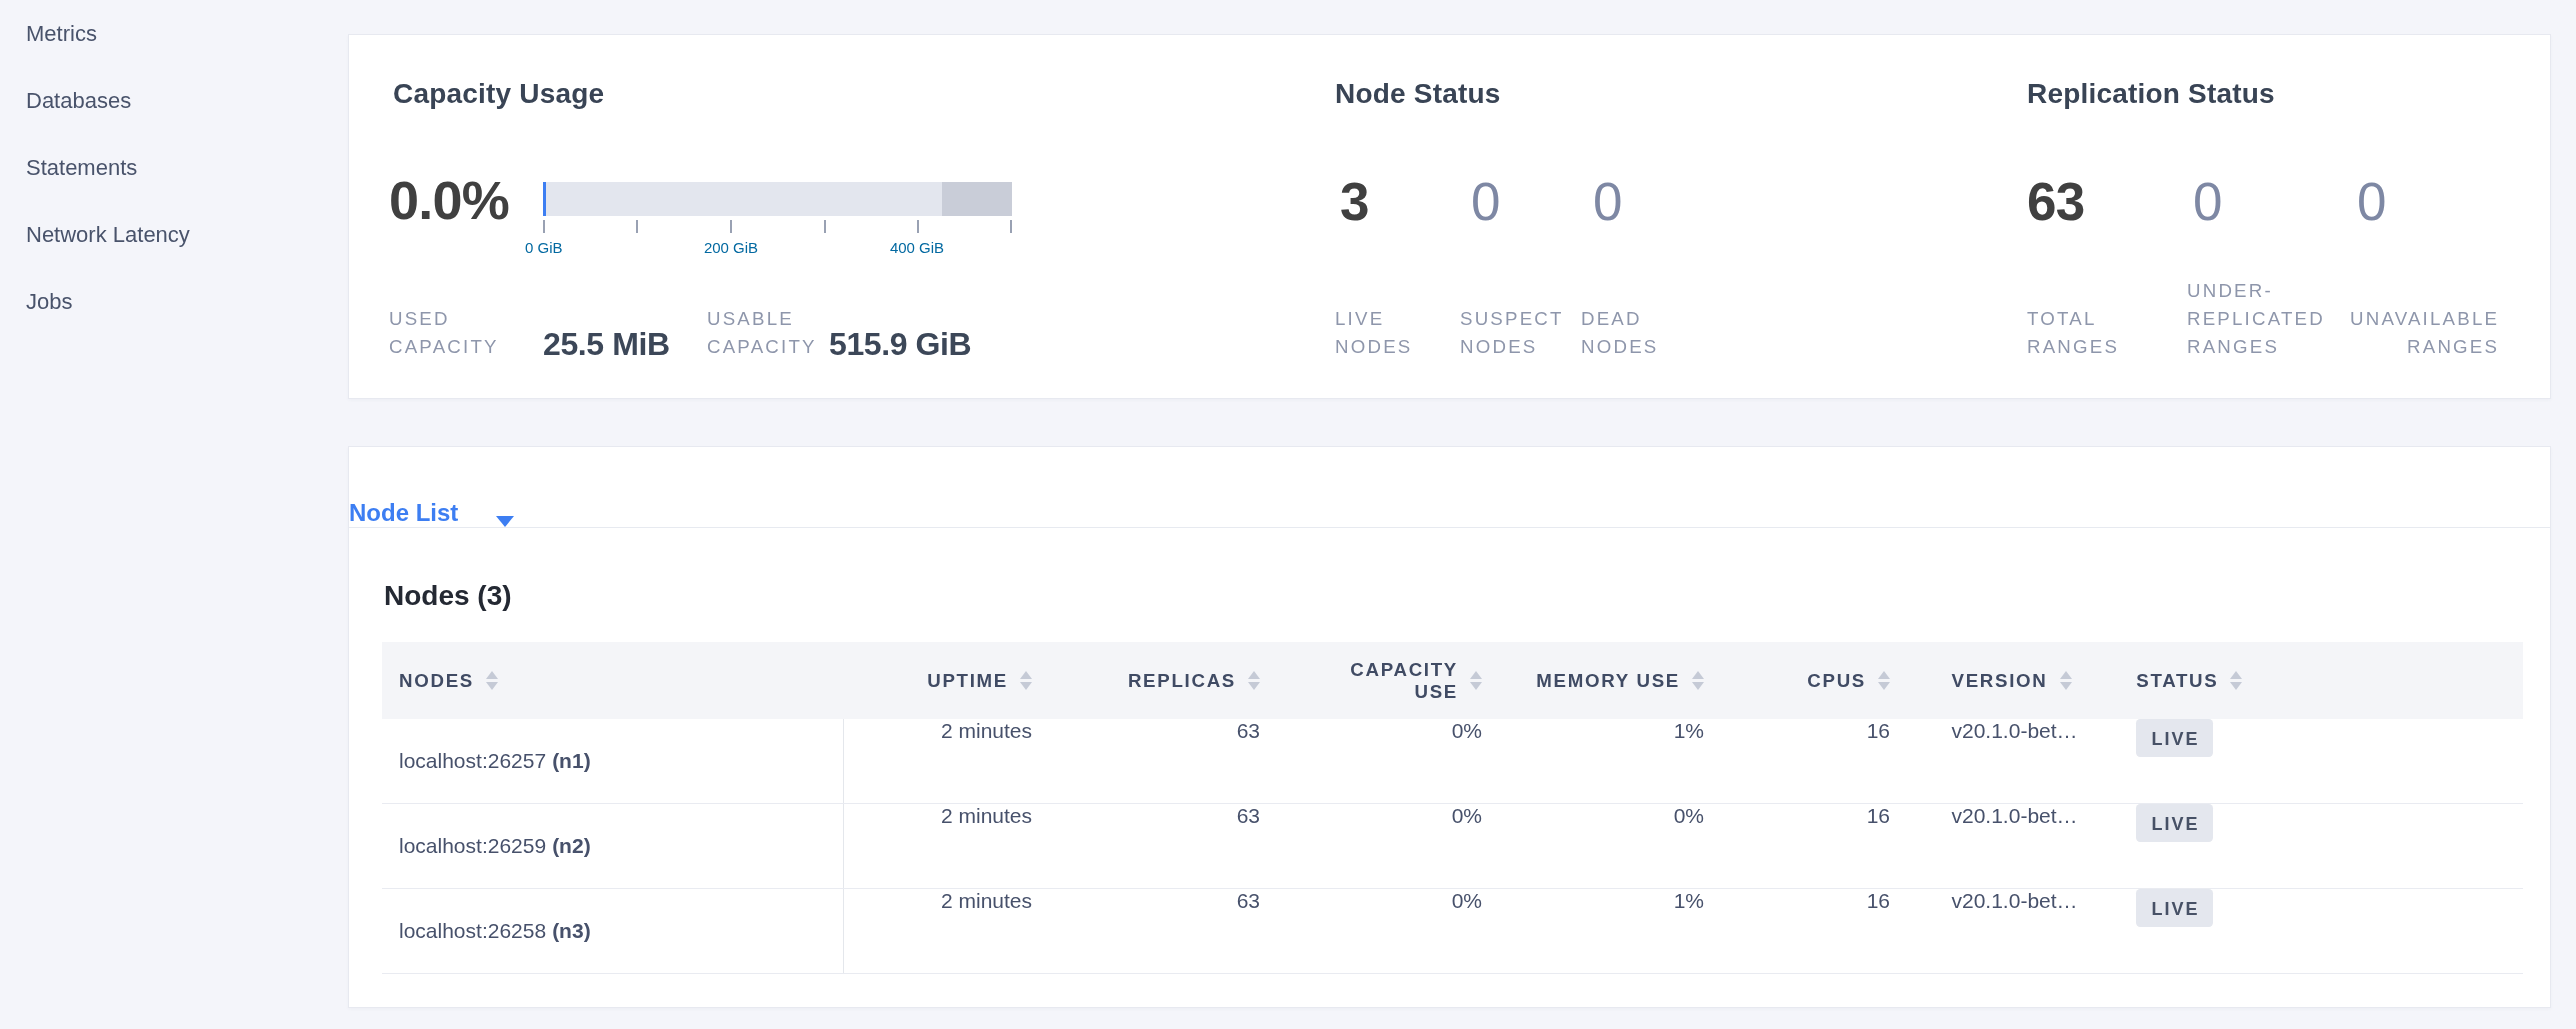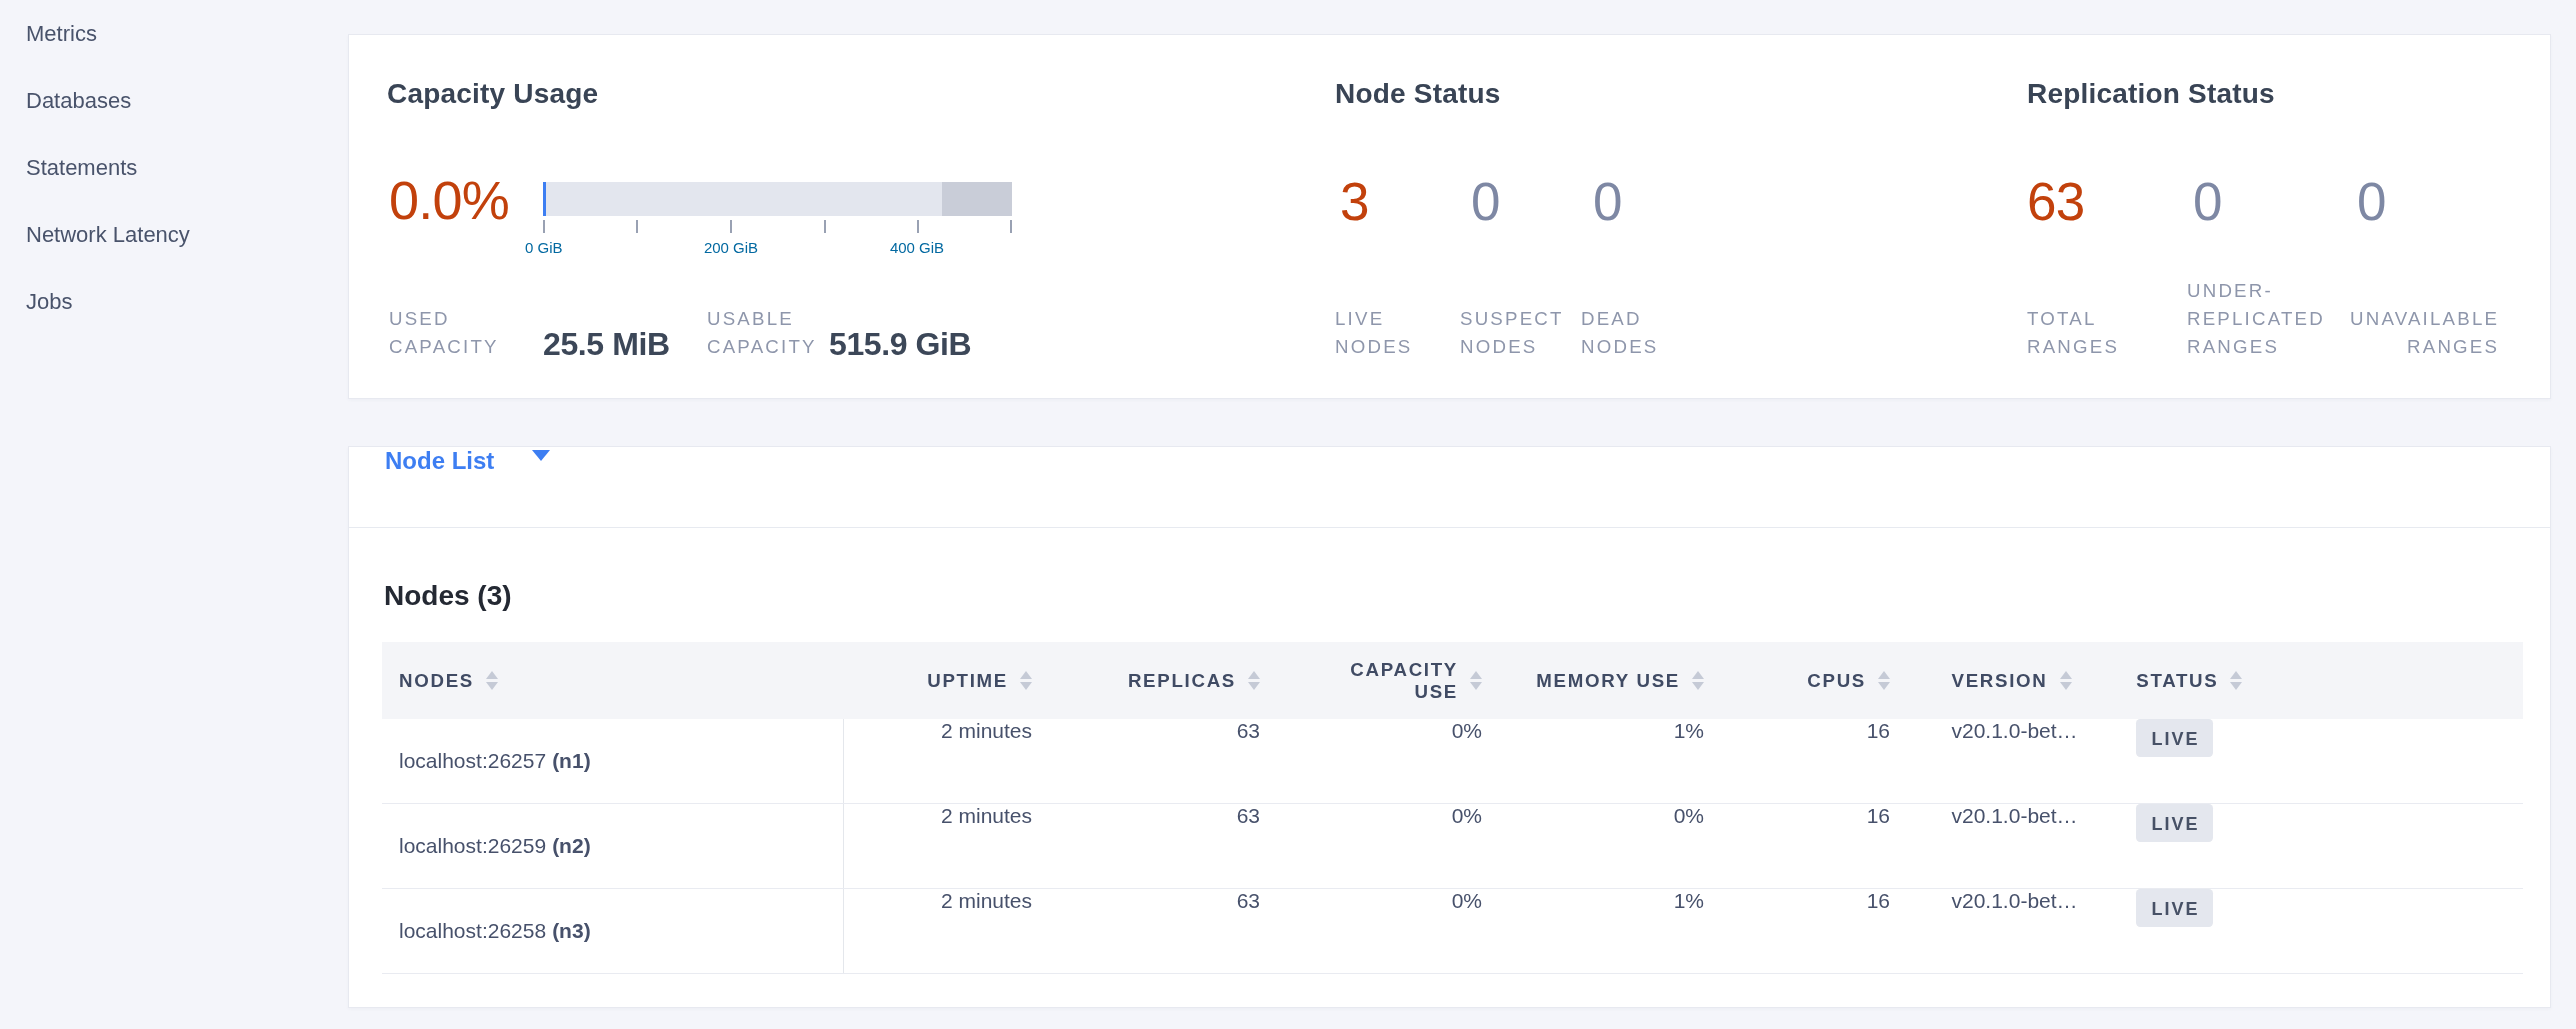--- a/index.html
+++ b/index.html
@@ -29,21 +29,21 @@
   }
   .card-summary { top:34px; height:365px; }
   .card-nodes { top:446px; height:562px; }
 
   .section-title {
     position:absolute; top:42px; font-size:28px; line-height:34px;
     font-weight:700; color:#394455; letter-spacing:0.2px;
   }
   .big-num {
     position:absolute; top:134px; font-size:53px; line-height:66px;
-    font-weight:400; color:#c2410c; letter-spacing:-0.8px;
+    font-weight:700; color:#404040; letter-spacing:-0.8px;
   }
   .big-num.muted { color:#7e88a4; font-weight:400; }
   .mini-label {
     position:absolute; font-size:18.7px; line-height:28px;
     letter-spacing:2.2px; color:#8e96ab; font-weight:500; white-space:nowrap;
   }
   .mini-label span { display:block; }
   .stat-value {
     position:absolute; top:290px; font-size:32px; line-height:39px;
     font-weight:700; color:#3c4758; letter-spacing:-0.4px; white-space:nowrap;
@@ -53,21 +53,21 @@
   .cap-bar { position:relative; width:469px; height:34px; background:#e3e6ee; }
   .cap-bar-other { position:absolute; right:0; top:0; height:34px; width:15%; background:#c9cdd8; }
   .cap-bar-used { position:absolute; left:0; top:0; height:34px; width:3.4px; background:#3d7ef2; }
   .cap-tick { position:absolute; top:38px; width:1.7px; height:12.7px; background:#99a1b3; }
   .cap-axis-label {
     position:absolute; top:53px; transform:translateX(-50%);
     font-size:15px; line-height:25.5px; color:#0369a1; white-space:nowrap;
   }
   
   .nodelist-row {
-    height:81px; display:flex; align-items:flex-start; padding-left:36px;
+    height:81px; display:flex; align-items:flex-end; 
     border-bottom:0.8px solid #e7eaf0; cursor:pointer;gap:16px;
   }
   .nodelist-label { font-size:24px; font-weight:600; color:#3d7ef2; }
   .caret-down {
     width:0; height:0; margin-left:22px; margin-top:3.4px;
     border-left:9.3px solid transparent; border-right:9.3px solid transparent;
     border-top:11px solid #3d7ef2;
   }
   .nodes-heading {
     margin:51px 0 0 35px; font-size:28px; line-height:34px;
@@ -114,21 +114,21 @@
   <div class="nav-item">Databases</div>
   <div class="nav-item">Statements</div>
   <div class="nav-item">Network Latency</div>
   <div class="nav-item">Jobs</div>
 </nav>
 
 <div class="main">
 
   <section class="card card-summary">
 
-    <h2 class="section-title" style="left:38px;">Capacity Usage</h2>
+    <h2 class="section-title" style="left:44px;">Capacity Usage</h2>
     <div class="big-num" style="left:40px; top:132px; font-size:54px;">0.0%</div>
 
     <div class="cap-bar-wrap">
       <div class="cap-bar">
         <div class="cap-bar-other"></div>
         <div class="cap-bar-used"></div>
       </div>
       <div class="cap-tick" style="left:0;"></div>
       <div class="cap-tick" style="left:93px;"></div>
       <div class="cap-tick" style="left:187px;"></div>

